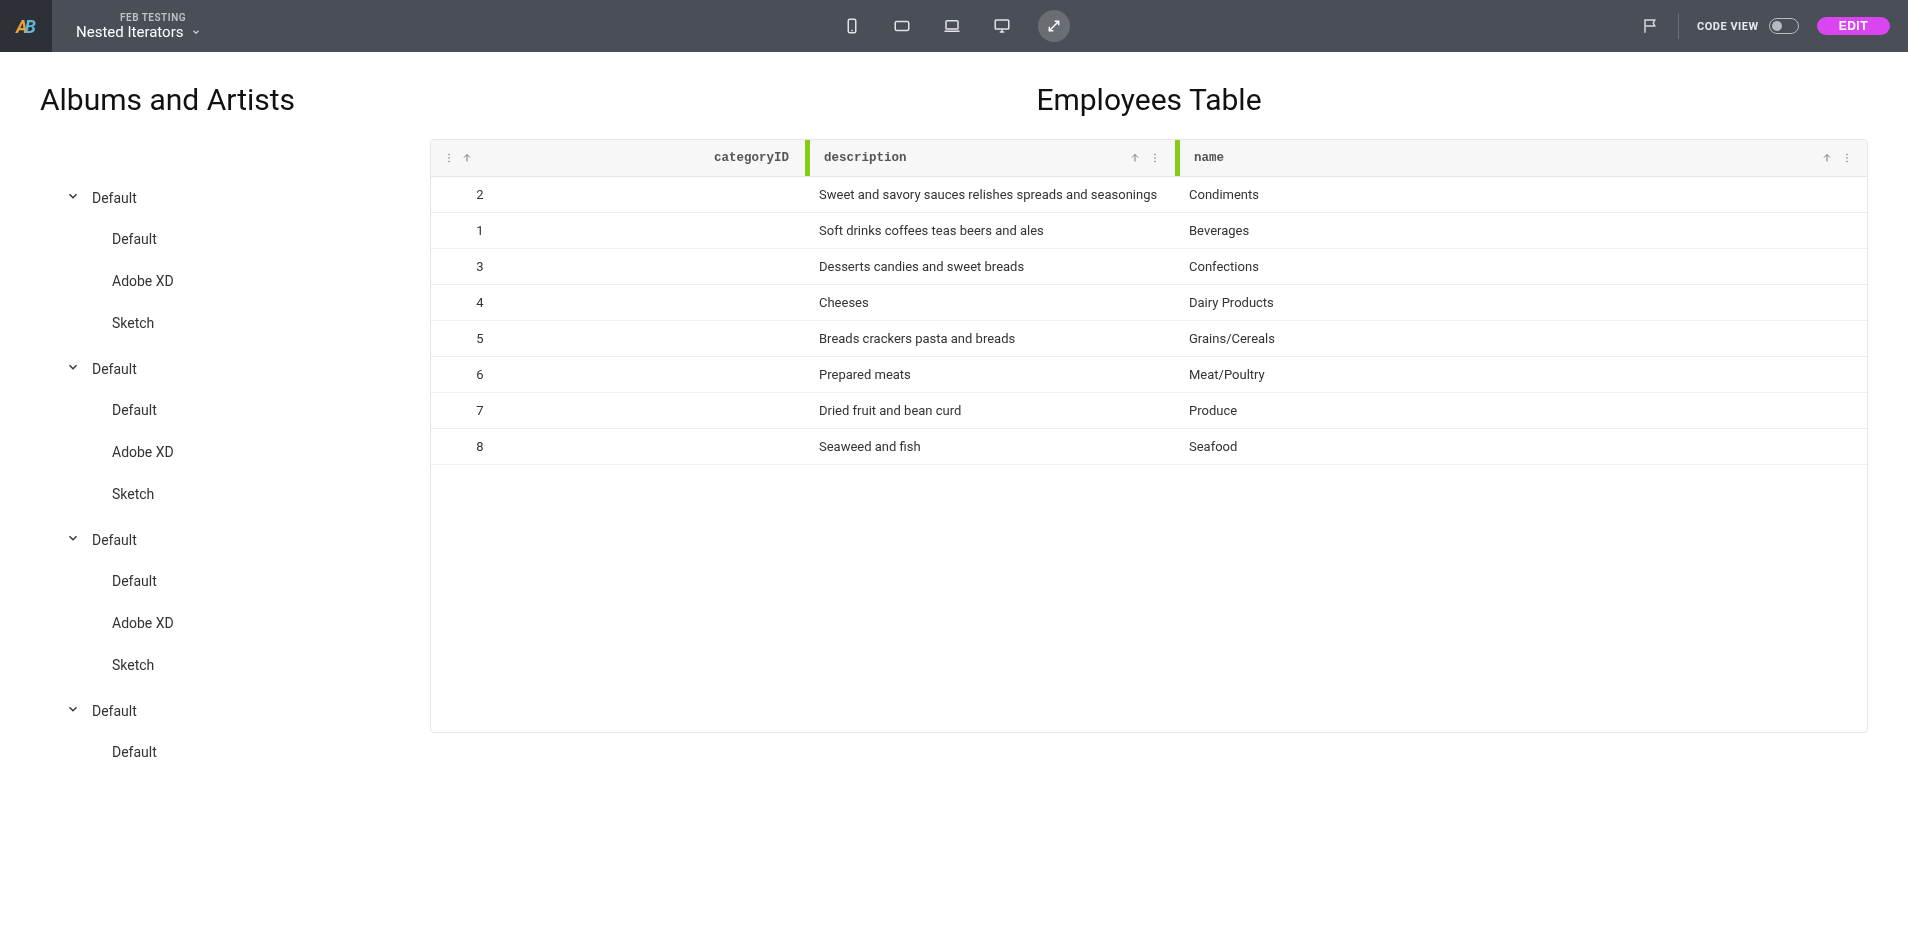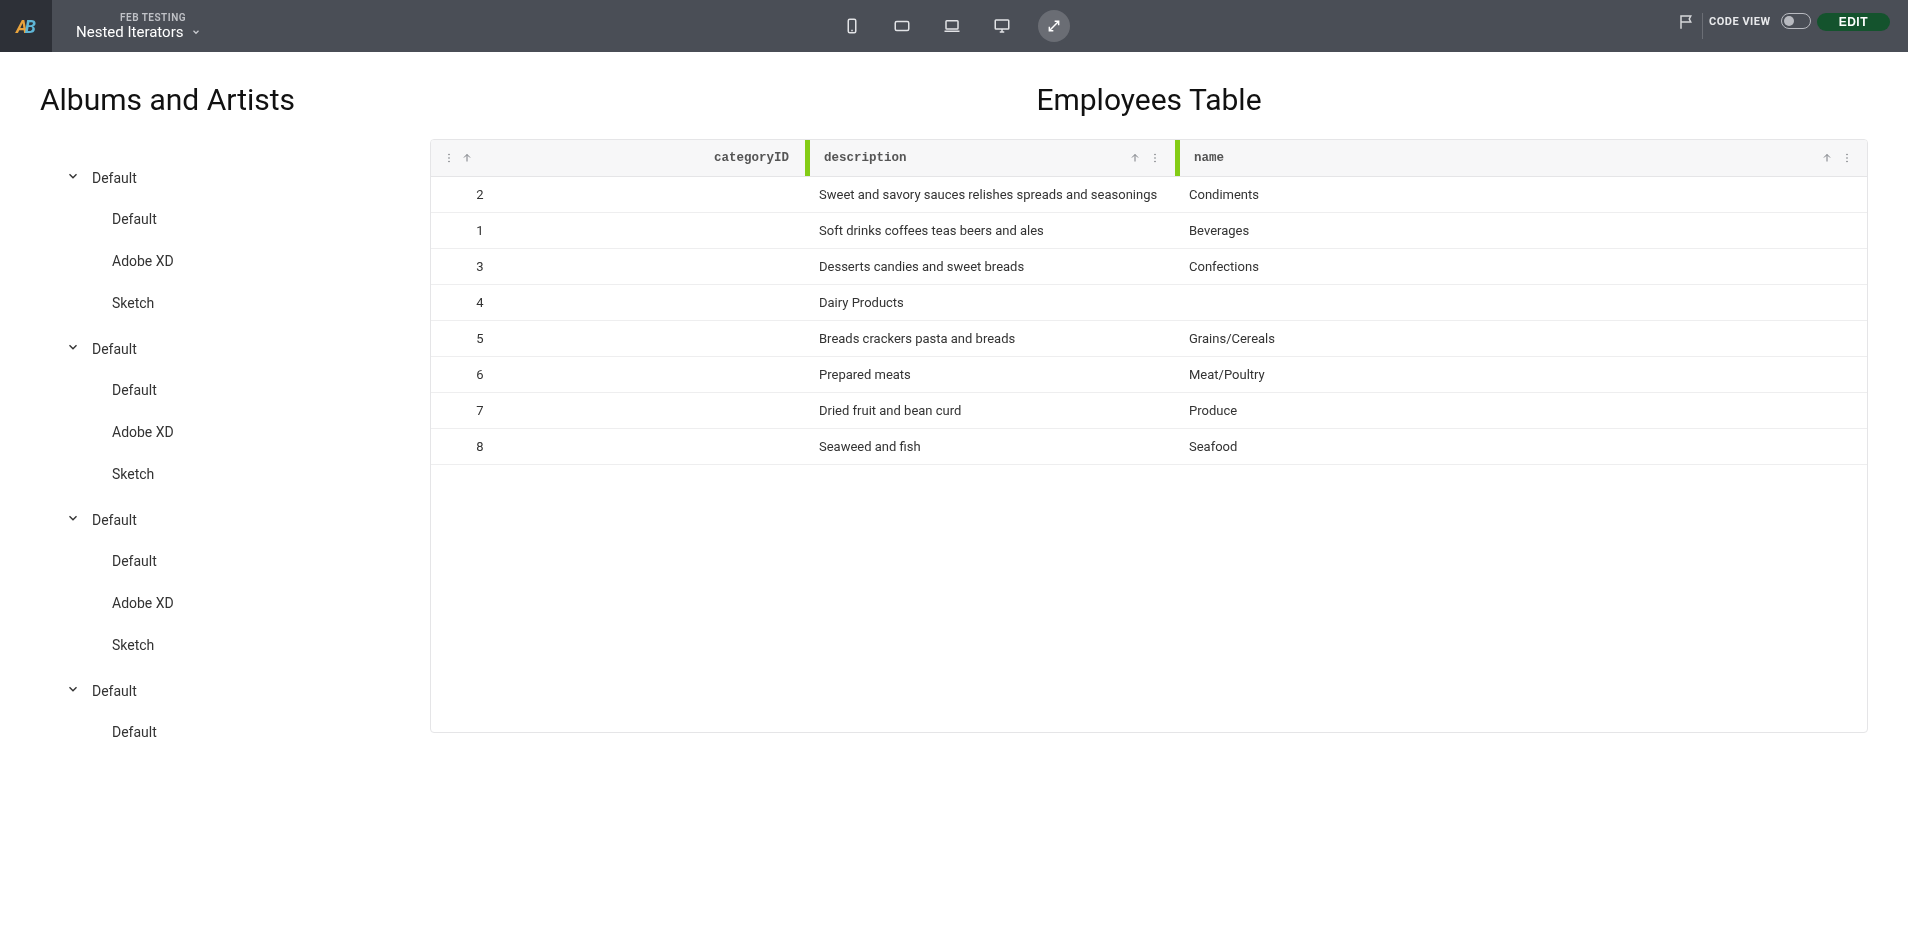--- a/index.html
+++ b/index.html
@@ -44,37 +44,37 @@
   }
   .device-btn svg { display: block; }
   .device-btn.circle {
     width: 32px; height: 32px;
     background: #6a6d74;
     border-radius: 50%;
   }
 
   .right-controls {
     margin-left: auto;
-    display: flex; align-items: flex-start; gap: 6px;
+    display: flex; align-items: center; gap: 18px;
     padding-right: 18px;
   }
   .flag-btn { color: #d6d7da; cursor: pointer; display:flex; align-items:center; }
   .divider-v { width: 1px; height: 26px; background: #6b6e75; }
   .codeview-group { display: flex; align-items: center; gap: 10px; }
   .codeview-label { font-size: 11px; font-weight: 700; letter-spacing: 0.5px; color: #e8e9eb; }
   .toggle {
     width: 30px; height: 16px; border: 1px solid #b8bac0; border-radius: 10px;
     position: relative; cursor: pointer;
   }
   .toggle::after {
     content: ""; position: absolute; left: 2px; top: 2px;
     width: 10px; height: 10px; background: #b8bac0; border-radius: 50%;
   }
   .edit-btn {
-    background: #14532d; color: #fff; border: none;
+    background: #d946ef; color: #fff; border: none;
     padding: 2px 22px; border-radius: 16px;
     font-size: 12px; font-weight: 700; letter-spacing: 0.5px;
     cursor: pointer;
   }
 
   
   .canvas-wrap {
     position: absolute;
     top: 52px; left: 0; right: 0; bottom: 0;
     background: #fff;
@@ -99,21 +99,21 @@
 
   .content {
     padding: 30px 40px 60px 40px;
     display: flex;
     gap: 90px;
     align-items: flex-start;
   }
 
   
   .tree-col { flex: 0 0 300px; }
-  .tree-heading { font-size: 30px; font-weight: 400; color: #111; margin-bottom: 40px; }
+  .tree-heading { font-size: 30px; font-weight: 400; color: #111; margin-bottom: 60px; }
   .tree { font-size: 14px; color: #333; }
   .tree-group { margin-bottom: 4px; }
   .tree-group-header {
     display: flex; align-items: center; gap: 12px;
     padding: 12px 0 12px 26px;
     cursor: pointer;
   }
   .tree-group-header svg { width: 14px; height: 14px; }
   .tree-children { padding-left: 72px; }
   .tree-leaf { padding: 13px 0; cursor: pointer; }
@@ -371,20 +371,21 @@
               <div class="cell cell-desc">Soft drinks coffees teas beers and ales</div>
               <div class="cell cell-name">Beverages</div>
             </div>
             <div class="row">
               <div class="cell cell-id"><span class="cell-id-inner">3</span></div>
               <div class="cell cell-desc">Desserts candies and sweet breads</div>
               <div class="cell cell-name">Confections</div>
             </div>
             <div class="row">
               <div class="cell cell-id"><span class="cell-id-inner">4</span></div>
+              <div class="cell cell-desc">Cheeses</div>
               <div class="cell cell-name">Dairy Products</div>
             </div>
             <div class="row">
               <div class="cell cell-id"><span class="cell-id-inner">5</span></div>
               <div class="cell cell-desc">Breads crackers pasta and breads</div>
               <div class="cell cell-name">Grains/Cereals</div>
             </div>
             <div class="row">
               <div class="cell cell-id"><span class="cell-id-inner">6</span></div>
               <div class="cell cell-desc">Prepared meats</div>

